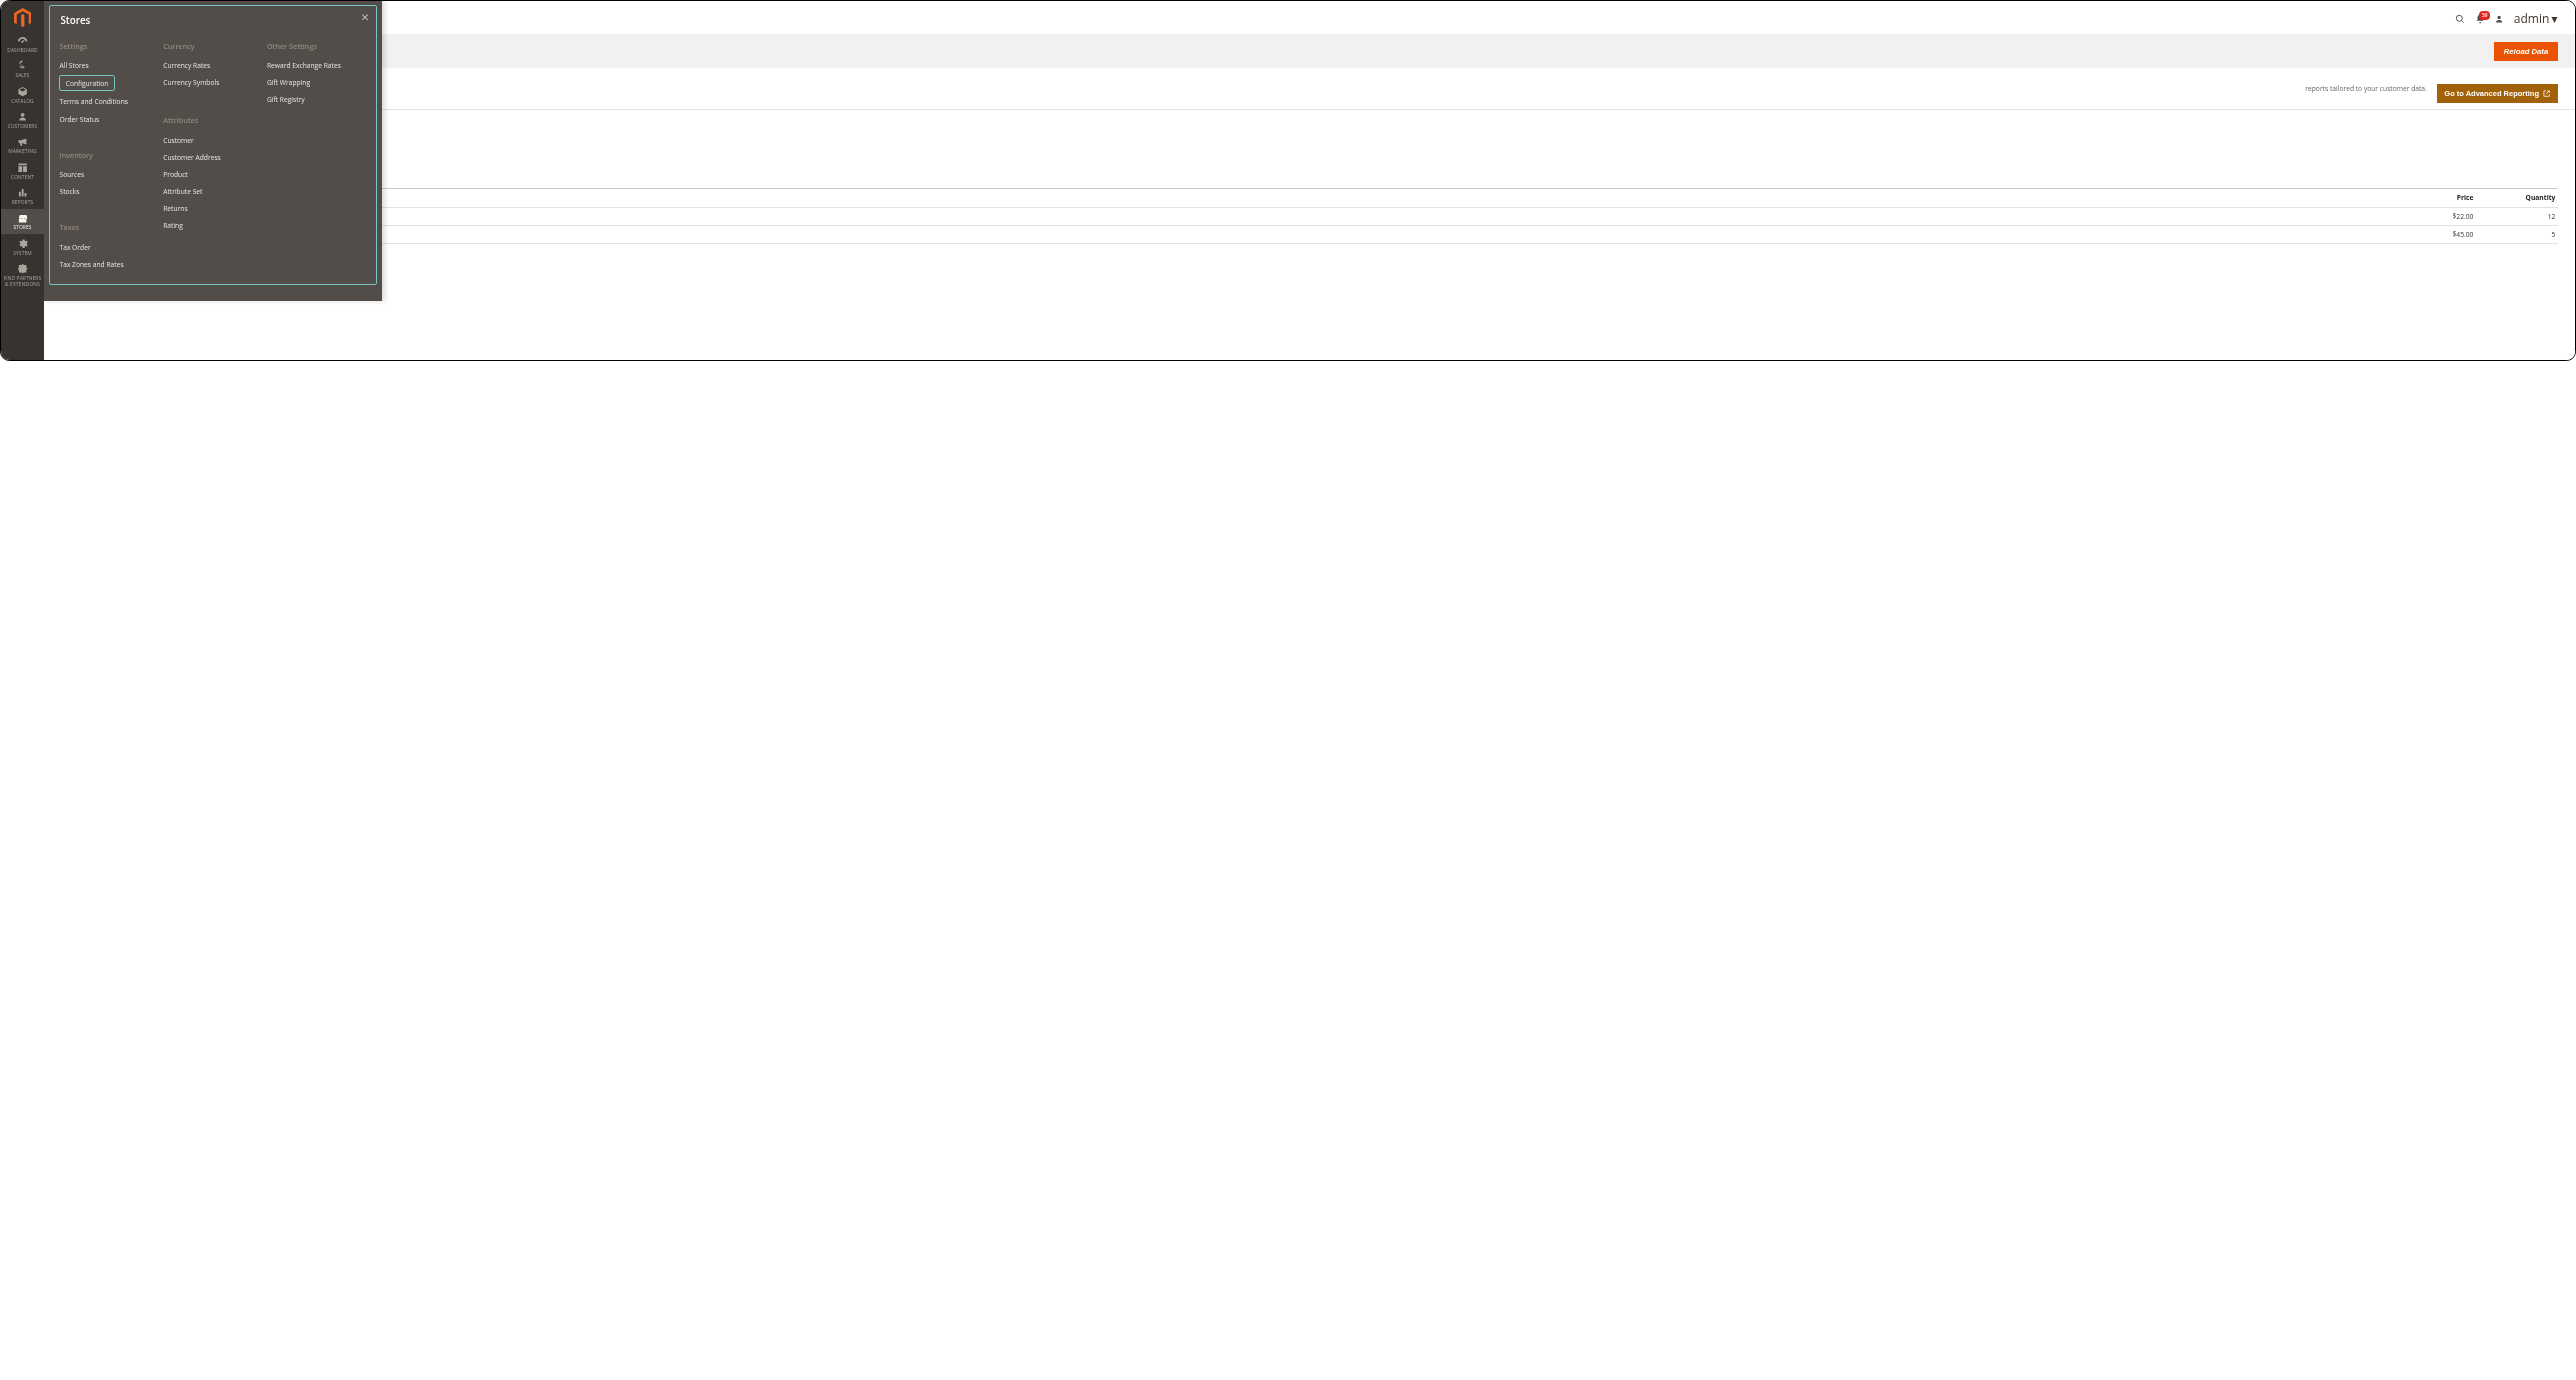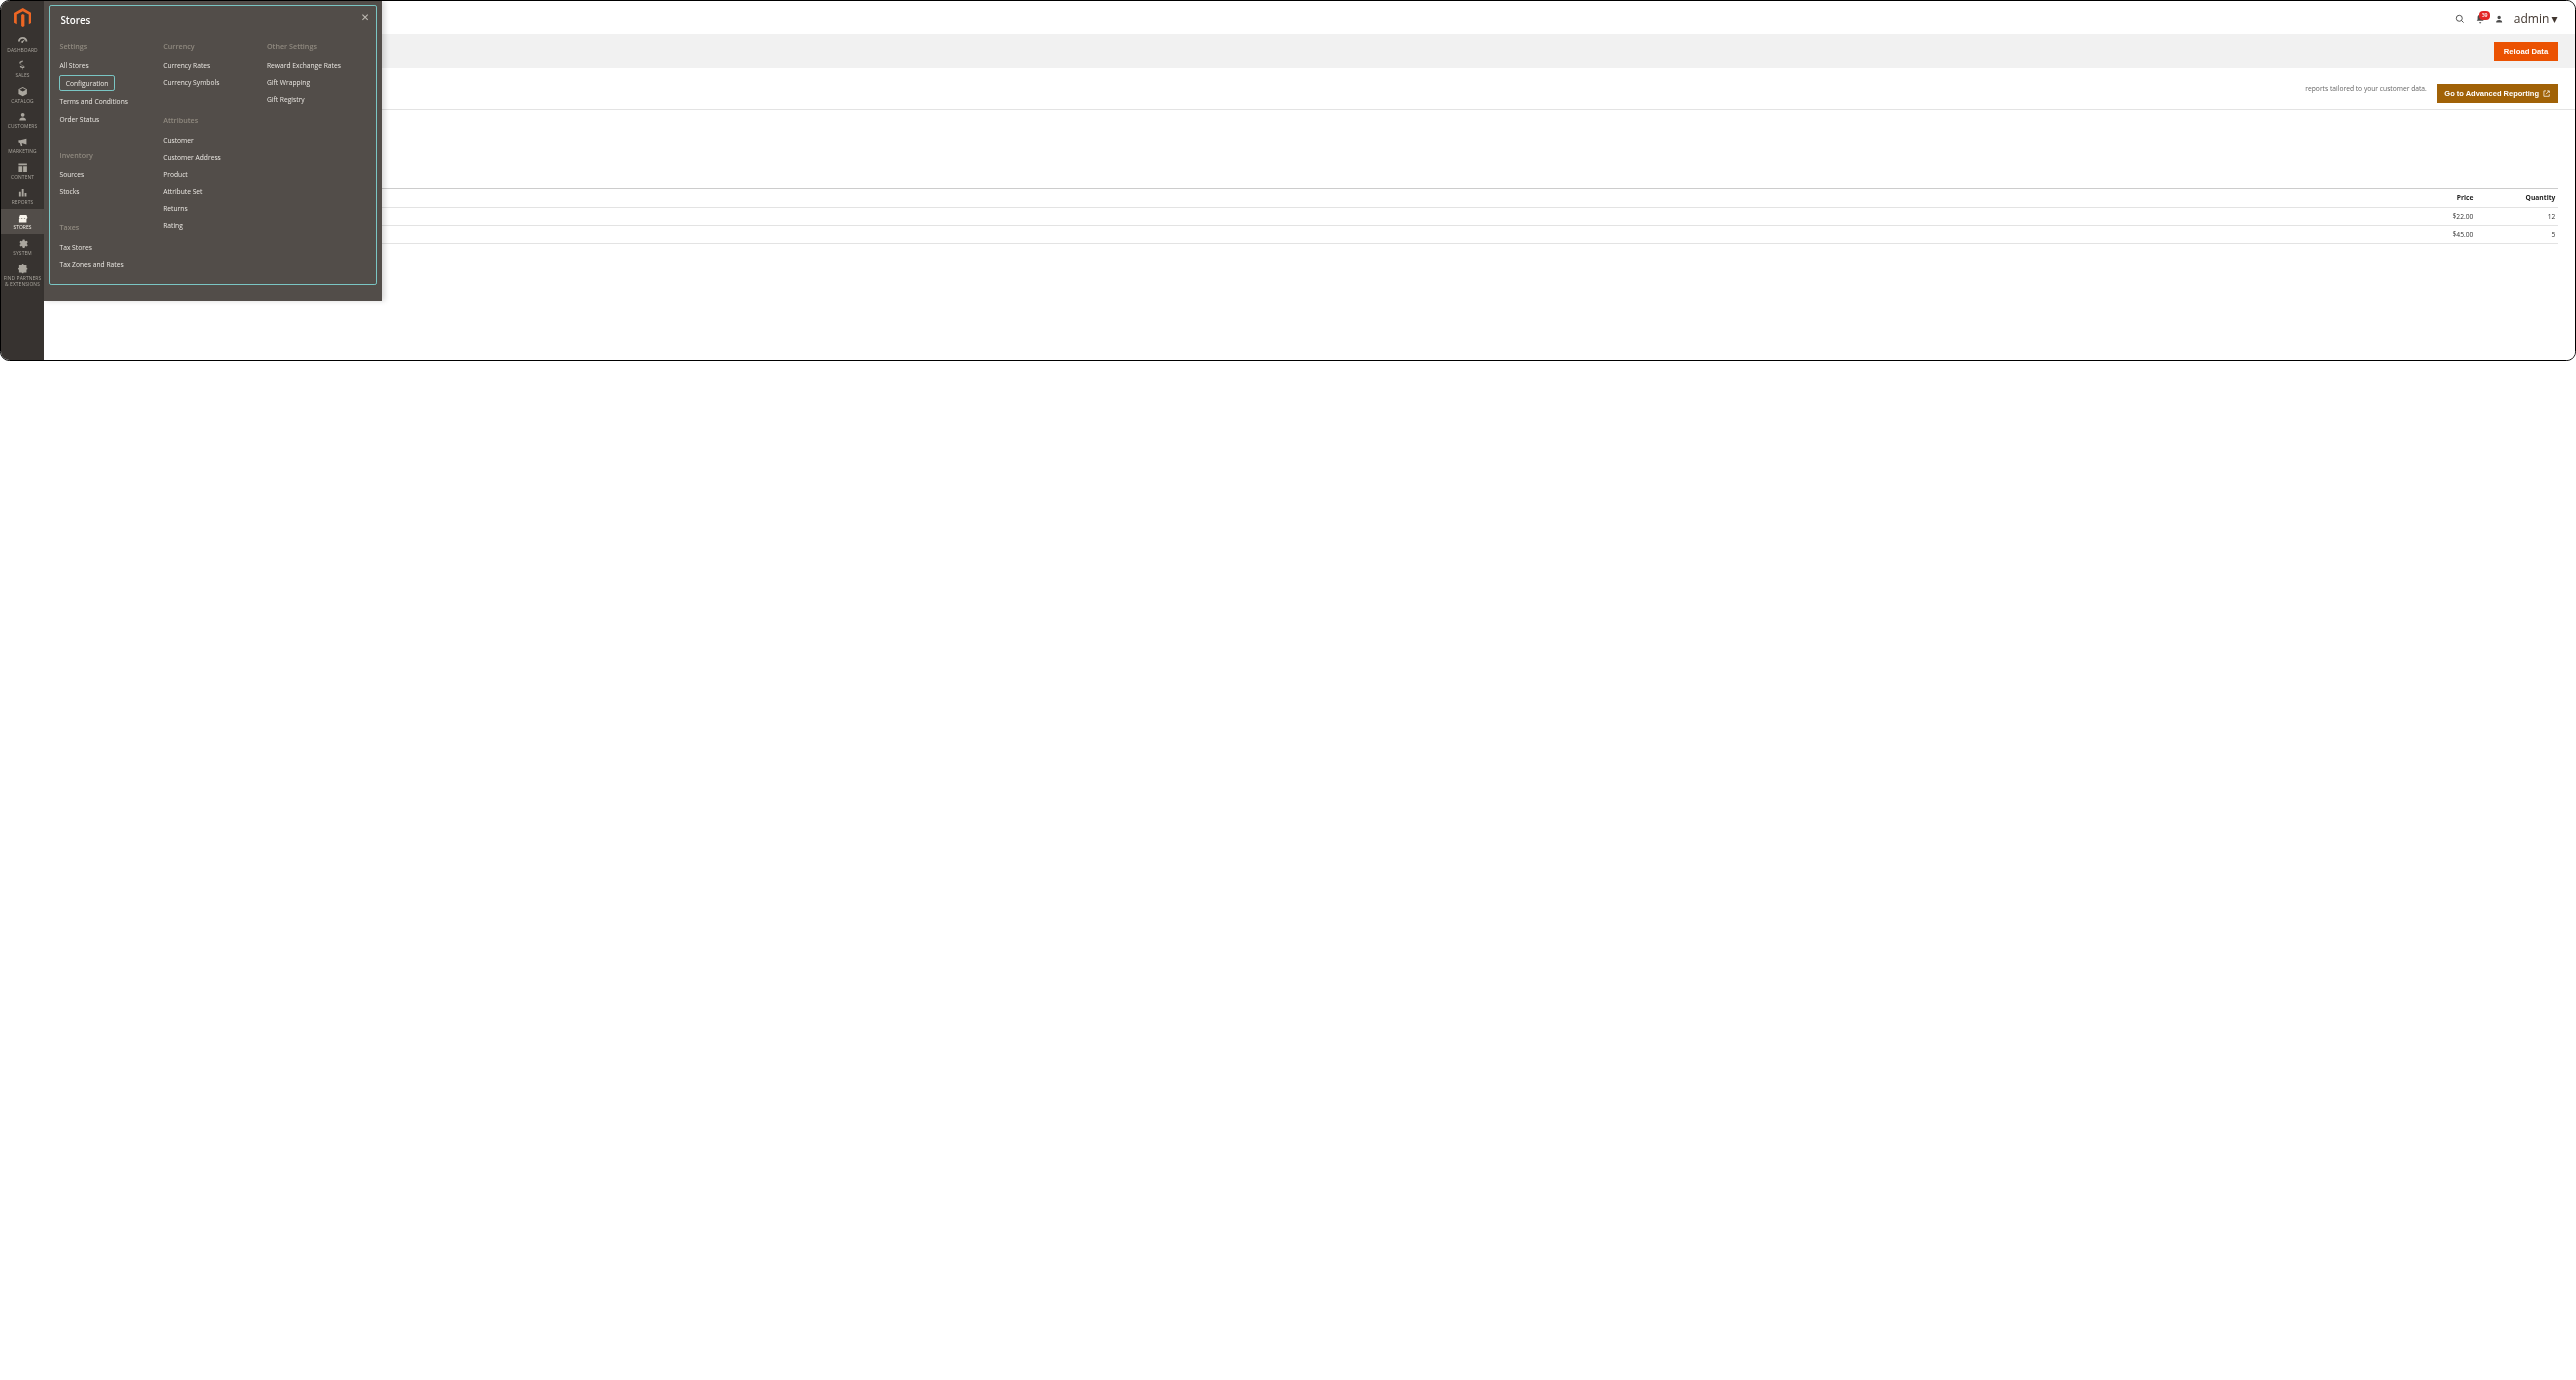--- a/index.html
+++ b/index.html
@@ -172,20 +172,21 @@
     justify-content:flex-end;
   }
   .btn-primary {
     background:#eb5202;
     color:#fff;
     border:none;
     padding:5.2px 9.3px;
     font-size:7.7px;
     font-weight:600;
     cursor:pointer;
+    font-style:italic;
   }
 
   .adv-row {
     display:flex;
     justify-content:flex-end;
     align-items:flex-start;
     gap:10.3px;
     padding:15.5px 17.5px 6.2px;
     border-bottom:0.5px solid #e3e3e3;
     margin-bottom:2.1px;
@@ -332,21 +333,21 @@
             <span class="flink">All Stores</span>
             <span class="flink selected">Configuration</span>
             <span class="flink">Terms and Conditions</span>
             <span class="flink">Order Status</span>
 
             <h4 class="spaced">Inventory</h4>
             <span class="flink">Sources</span>
             <span class="flink">Stocks</span>
 
             <h4 class="spaced">Taxes</h4>
-            <span class="flink">Tax Stores</span>
+            <span class="flink">Tax Order</span>
             <span class="flink">Tax Zones and Rates</span>
           </div>
 
           <div class="fcol">
             <h4>Currency</h4>
             <span class="flink">Currency Rates</span>
             <span class="flink">Currency Symbols</span>
 
             <h4 class="spaced" style="margin-top:24px">Attributes</h4>
             <span class="flink">Customer</span>

